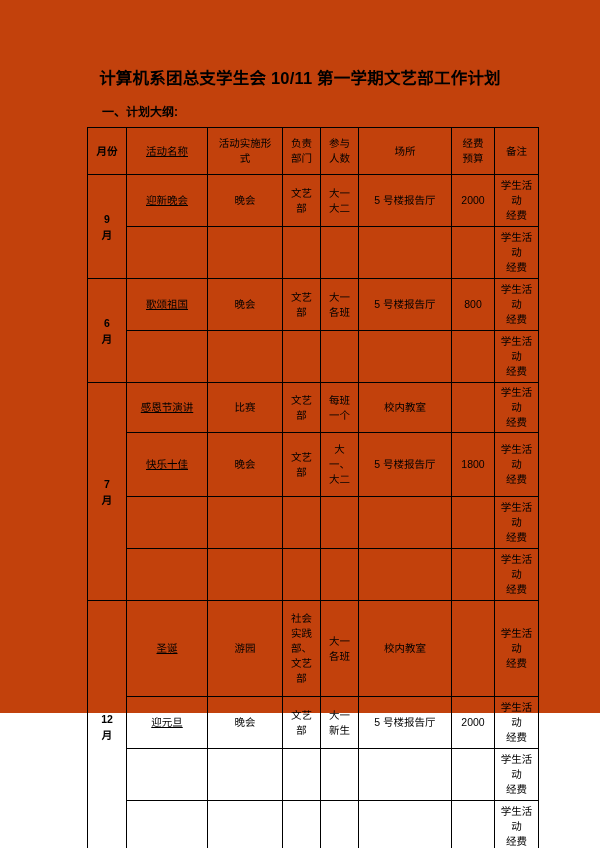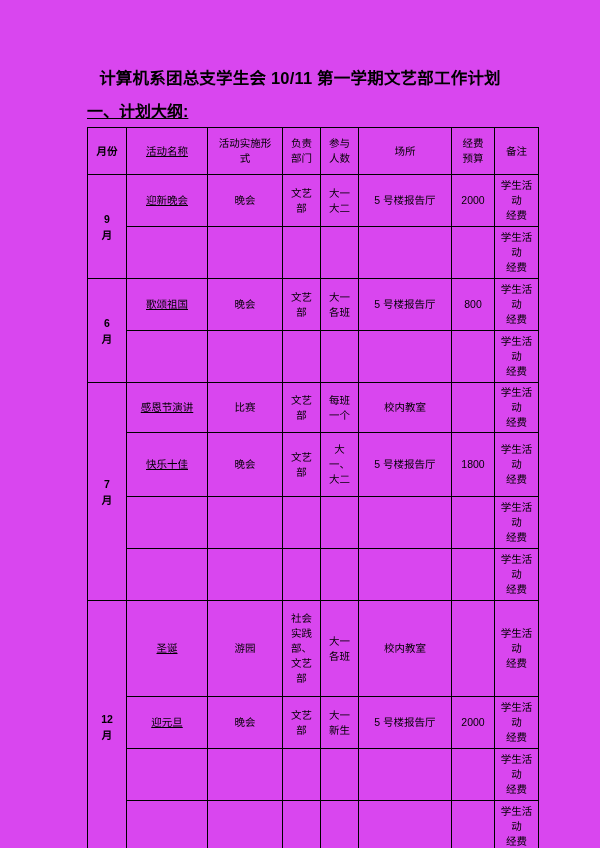--- a/index.html
+++ b/index.html
@@ -15,45 +15,44 @@
     color: #000000;
     position: relative;
     overflow: hidden;
   }
 
   .page {
     position: absolute;
     left: 0;
     top: 0;
     width: 600px;
-    height: 848px;
-    background: #d946ef;
+    height: 713px;
+    background: #c2410c;
   }
 
   .doc-title {
     position: absolute;
     left: 0;
     top: 68px;
     width: 600px;
     text-align: center;
     font-size: 16.5px;
     font-weight: bold;
     letter-spacing: 0.2px;
     line-height: 20px;
     white-space: nowrap;
   }
 
   .section-heading {
     position: absolute;
-    left: 87px;
+    left: 102px;
     top: 104px;
-    font-size: 16px;
+    font-size: 12px;
     font-weight: bold;
     line-height: 16px;
-    text-decoration: underline;
   }
 
   .table-wrap {
     position: absolute;
     left: 87px;
     top: 127px;
     width: 427px;
   }
 
   table.plan-table {

